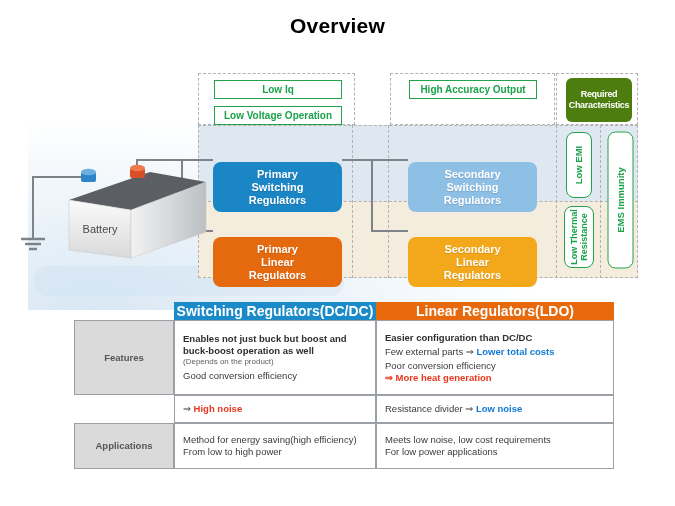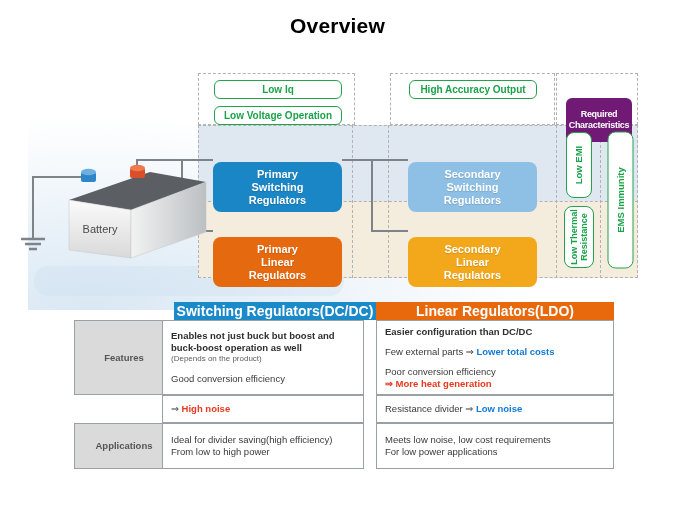--- a/index.html
+++ b/index.html
@@ -19,38 +19,38 @@
   .dashed { border:1px dashed #b2b2b2; }
   .cell-top { position:absolute; background:#fff; }
   .band-region { position:absolute; left:198px; top:125px; width:440px; height:153px; }
   .band-sw { position:absolute; left:0; top:0; width:440px; height:76px; background:#dfe7f0; }
   .band-ln { position:absolute; left:0; top:76px; width:440px; height:77px; background:#f4ecdc; }
   .band-outline { position:absolute; inset:0; border:1px dashed #b2b2b2; }
   .band-hdiv { position:absolute; left:0; top:76px; width:440px; height:0; border-top:1px dashed #b2b2b2; }
   .vdash { position:absolute; top:0; height:153px; width:0; border-left:1px dashed #b2b2b2; }
 
   
-  .pill { position:absolute; background:#fff; border:1.5px solid #23a24b; border-radius:6px;
+  .pill { position:absolute; background:#fff; border:1.5px solid #23a24b; border-radius:0;
           color:#1ba34a; font-weight:bold; font-size:10px;
           display:flex; align-items:center; justify-content:center; z-index:4; }
 
   
   .reg { position:absolute; width:129px; height:50px; border-radius:8px; color:#fff;
          font-weight:bold; font-size:11px; line-height:13px; text-align:center;
          display:flex; flex-direction:column; align-items:center; justify-content:center;
          z-index:4; text-shadow:0 1px 1px rgba(0,0,0,0.15);margin-top:32px; }
   .reg-psw { left:213px; top:130px; background:#1b86c6; }
   .reg-ssw { left:408px; top:130px; background:#8ec0e6; }
   .reg-pln { left:213px; top:205px; background:#e5690e; }
   .reg-sln { left:408px; top:205px; background:#f3a81b; }
 
-  .req-char { position:absolute; left:566px; top:78px; width:66px; height:44px; background:#701a75;
+  .req-char { position:absolute; left:566px; top:78px; width:66px; height:44px; background:#4d7c0f;
               border-radius:6px; color:#fff; font-weight:bold; font-size:9px; line-height:11px;
               letter-spacing:-0.3px; text-align:center;
-              display:flex; flex-direction:column; align-items:center; justify-content:center; z-index:4;margin-top:20px; }
+              display:flex; flex-direction:column; align-items:center; justify-content:center; z-index:4; }
 
   
   .vpill { position:absolute; background:#fff; border:1.5px solid #23a24b; border-radius:8px;
            color:#1ba34a; font-weight:bold; font-size:9.5px; line-height:10px; text-align:center;
            display:flex; flex-direction:column; align-items:center; justify-content:center;
            transform:rotate(-90deg); z-index:5; }
   .vpill-emi     { left:546px; top:152px; width:66px;  height:26px; }
   .vpill-thermal { left:548px; top:222px; width:62px;  height:30px; font-size:9px; }
   .vpill-ems     { left:552px; top:187px; width:137px; height:26px; }
 
@@ -63,25 +63,25 @@
   .th-sw { left:100px; width:202px; background:#1a8ac9; }
   .th-ln { left:302px; width:238px; background:#e8680c; }
   .tcell { position:absolute; border:1px solid #9aa0a5; background:#fff;
            display:flex; flex-direction:column; justify-content:center; padding:3px 4px 3px 8px; line-height:12px; }
   .tlabel { background:#dadada; color:#555; font-weight:bold; text-align:center;
             align-items:center; justify-content:center; padding:2px; line-height:11.5px; }
   .r1 { top:18px;  height:75px; }
   .r2 { top:93px;  height:28px; }
   .r3 { top:121px; height:46px; }
   .c0 { left:0;     width:100px; }
-  .c1 { left:88px; width:202px; }
+  .c1 { left:100px; width:202px; }
   .c2 { left:302px; width:238px; }
   .t-bold { font-weight:bold; color:#2e2e2e; }
   .t-note { font-size:8px; color:#606060; line-height:9px; margin-bottom:2px; }
-  .t-gap { margin-top:8px; }
+  .t-gap { margin-top:2px; }
   .hl-red  { color:#e8381f; font-weight:bold; }
   .hl-blue { color:#1179d8; font-weight:bold; }
 </style>
 </head>
 <body>
 
 <div class="page">
 
   <div class="title">Overview</div>
 
@@ -199,21 +199,21 @@
 
     <div class="tcell r2 c1">
       <div><span>⇒ </span><span class="hl-red">High noise</span></div>
     </div>
     <div class="tcell r2 c2">
       <div><span>Resistance divider </span><span>⇒ </span><span class="hl-blue">Low noise</span></div>
     </div>
 
     <div class="tcell tlabel r3 c0">Applications</div>
     <div class="tcell r3 c1">
-      <div>Ideal for divider saving(high efficiency)</div>
+      <div>Method for energy saving(high efficiency)</div>
       <div>From low to high power</div>
     </div>
     <div class="tcell r3 c2">
       <div>Meets low noise, low cost requirements</div>
       <div>For low power applications</div>
     </div>
   </div>
 
 </div>
 

